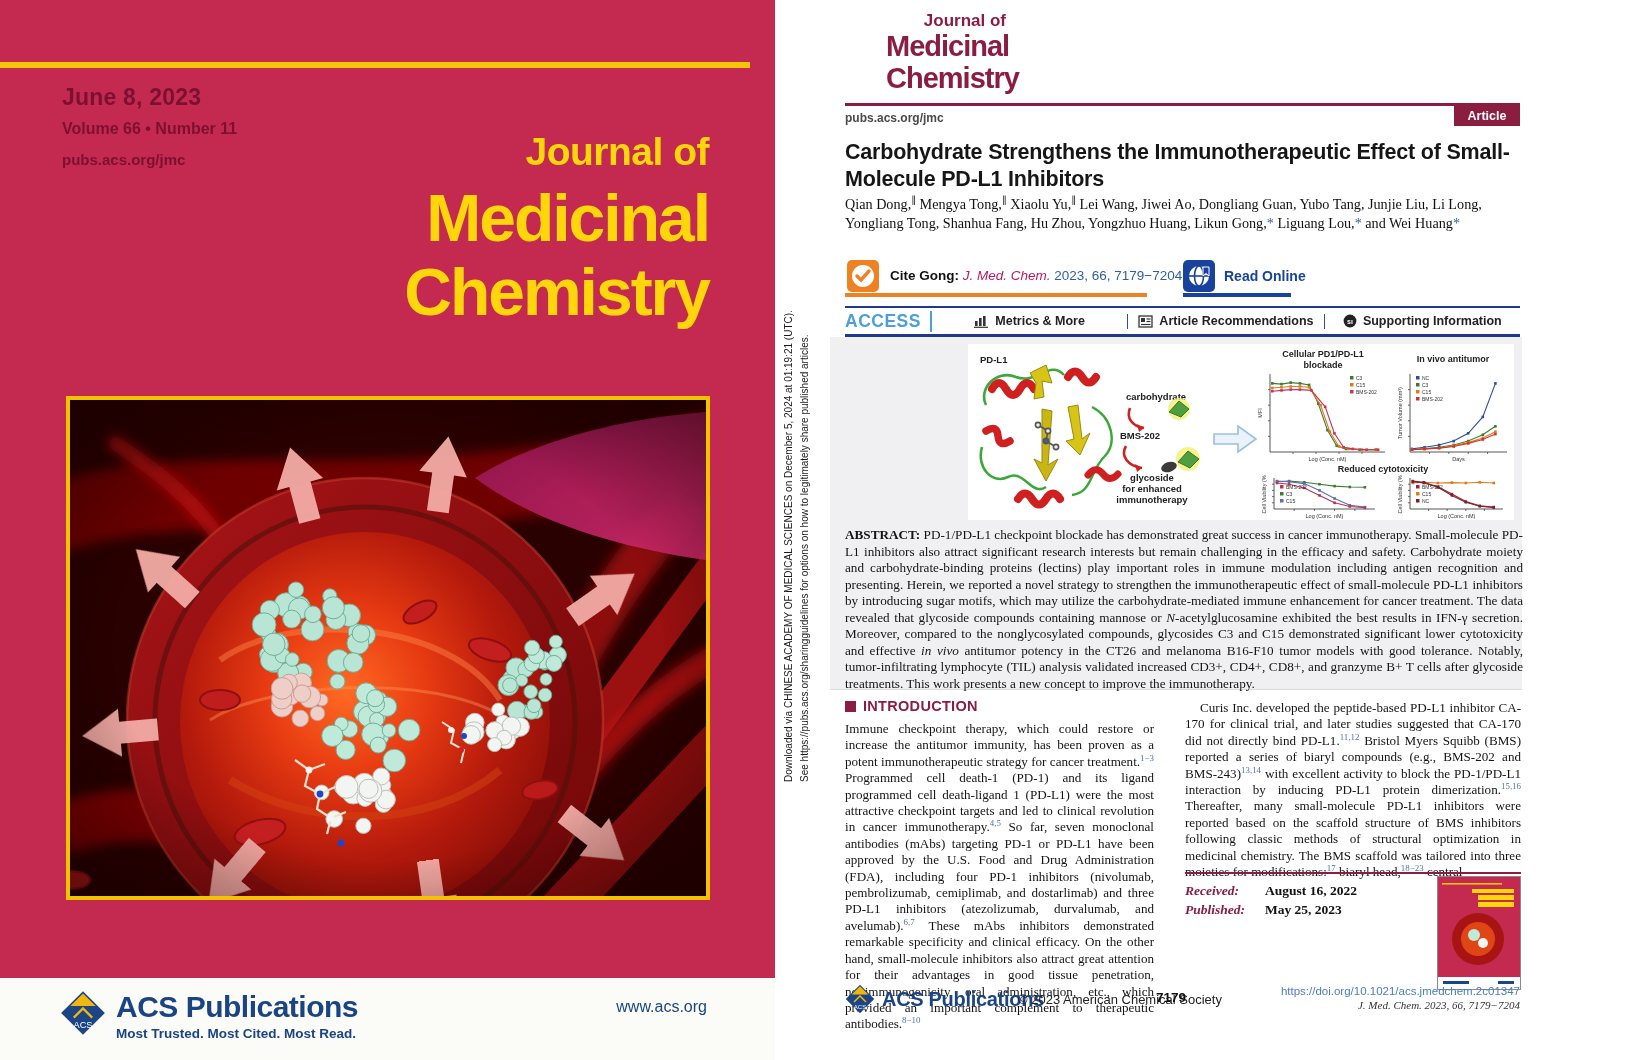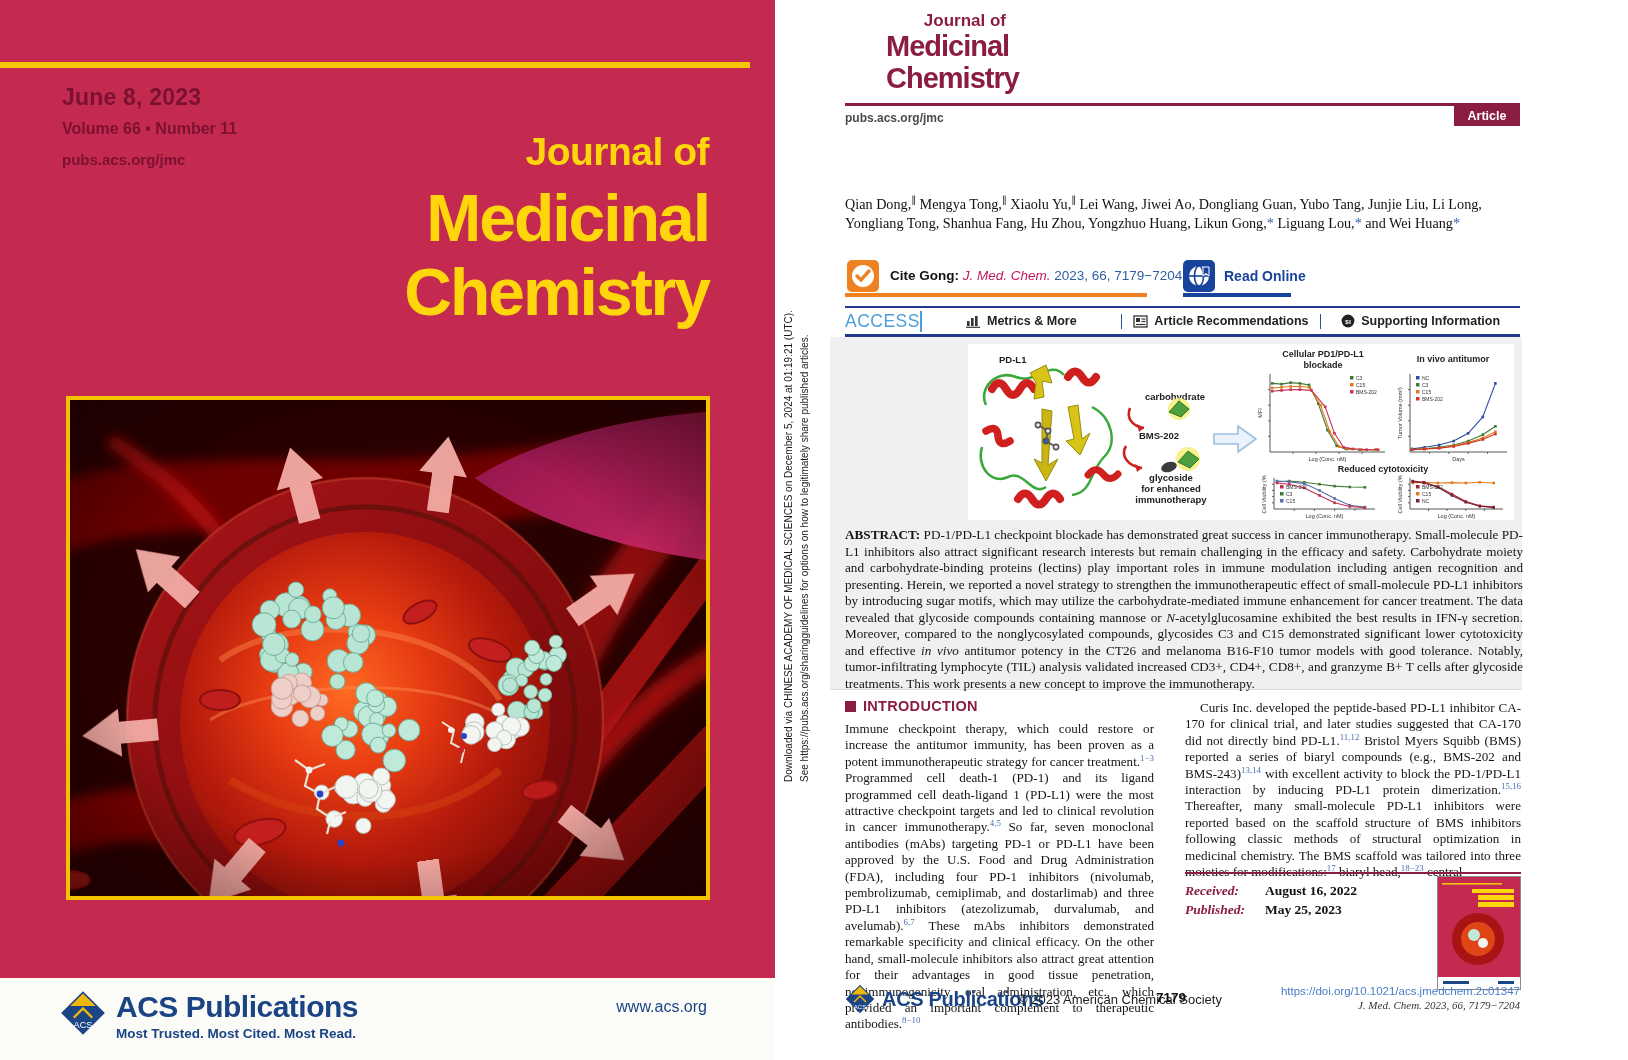--- a/index.html
+++ b/index.html
@@ -45,28 +45,28 @@
   sup{font-size:68%;line-height:0;}
   .cite-badge{left:15px;top:260px;width:32px;height:32px;background:#ee8122;border-radius:5px;}
   .cite-text{left:58px;top:268px;font-size:13.5px;color:#111;}
   .cite-rule{left:13px;top:293px;width:302px;height:3.5px;background:#ee8122;}
   .read-badge{left:351px;top:260px;width:32px;height:32px;background:#17439c;border-radius:5px;}
   .read-text{left:392px;top:268px;font-size:14px;font-weight:bold;color:#17439c;}
   .read-rule{left:351px;top:293px;width:108px;height:3.5px;background:#17439c;}
   .acc-rule1{left:13px;top:306px;width:675px;height:2px;background:#20398c;}
   .acc-rule2{left:13px;top:334px;width:675px;height:2.5px;background:#20398c;}
   .access-row{left:13px;top:309px;width:675px;height:24px;display:flex;align-items:center;}
-  .access-label{font-size:17.5px;font-weight:normal;color:#4c9fd7;letter-spacing:.5px;
-                border-right:2px solid #4c9fd7;}
+  .access-label{font-size:17.5px;font-weight:bold;color:#4c9fd7;letter-spacing:.5px;
+                border-right:2px solid #4c9fd7;padding-right:9px;}
   .acc-item{flex:1;display:flex;align-items:center;justify-content:center;font-size:12.5px;
             font-weight:bold;color:#222;gap:6px;}
   .vdiv{width:0;height:15px;border-left:1.5px solid #2c4ea0;}
   .gray-band{left:-2px;top:337px;width:692px;height:352px;background:#f0eff1;border-bottom:1px solid #dcdcdc;}
   .ga-card{left:136px;top:344px;width:546px;height:176px;background:#fff;overflow:hidden;}
-  .ga-label{position:absolute;font-size:9.5px;font-weight:bold;color:#222;text-align:center;white-space:pre-line;line-height:11px;margin-left:19px;}
+  .ga-label{position:absolute;font-size:9.5px;font-weight:bold;color:#222;text-align:center;white-space:pre-line;line-height:11px;}
   .chart-title{position:absolute;font-size:9px;font-weight:bold;color:#222;text-align:center;white-space:pre-line;line-height:10.5px;}
   .abstract{left:13px;top:527px;width:678px;font-family:"Liberation Serif",serif;font-size:13.2px;
             line-height:16.5px;text-align:justify;color:#141414;}
   .intro-head{left:13px;top:698px;font-size:14.5px;font-weight:bold;color:#8b1d41;letter-spacing:.3px;
               display:flex;align-items:center;gap:7px;}
   .intro-head .sq{width:11px;height:11px;background:#8b1d41;display:inline-block;}
   .col{font-family:"Liberation Serif",serif;font-size:13.1px;line-height:16.4px;text-align:justify;color:#141414;}
   .col1{left:13px;top:721px;width:309px;}
   .col2{left:353px;top:700px;width:336px;text-indent:15px;}
   .recv-rule{left:353px;top:872px;width:336px;height:2px;background:#8b1d41;}
@@ -337,20 +337,21 @@
   <div class="article">
     <div class="a jlogo">
       <div class="l1">Journal of</div>
       <div class="l2">Medicinal</div>
       <div class="l3">Chemistry</div>
     </div>
     <div class="a hrule"></div>
     <div class="a art-badge">Article</div>
     <div class="a site-small">pubs.acs.org/jmc</div>
 
+    <div class="a title">Carbohydrate Strengthens the Immunotherapeutic Effect of Small-Molecule PD-L1 Inhibitors</div>
     <div class="a authors"><span>Qian Dong,</span><sup>∥</sup><span> Mengya Tong,</span><sup>∥</sup><span> Xiaolu Yu,</span><sup>∥</sup><span> Lei Wang, Jiwei Ao, Dongliang Guan, Yubo Tang, Junjie Liu, Li Long, Yongliang Tong, Shanhua Fang, Hu Zhou, Yongzhuo Huang, Likun Gong,</span><span style="color: rgb(46, 95, 163);">*</span><span> Liguang Lou,</span><span style="color: rgb(46, 95, 163);">*</span><span> and Wei Huang</span><span style="color: rgb(46, 95, 163);">*</span></div>
 
     <div class="a cite-badge">
       <svg width="32" height="32" viewBox="0 0 32 32">
         <circle cx="16" cy="16" r="11" fill="#ffffff"></circle>
         <path d="M10,16 l4,4 l8,-9" stroke="#ee8122" stroke-width="3.4" fill="none" stroke-linecap="round"></path>
       </svg>
     </div>
     <div class="a cite-text"><b>Cite Gong: </b><i style="color: #be185d;">J. Med. Chem.</i><span style="color: rgb(46, 95, 163);"> 2023, 66, 7179−7204</span></div>
     <div class="a cite-rule"></div>

